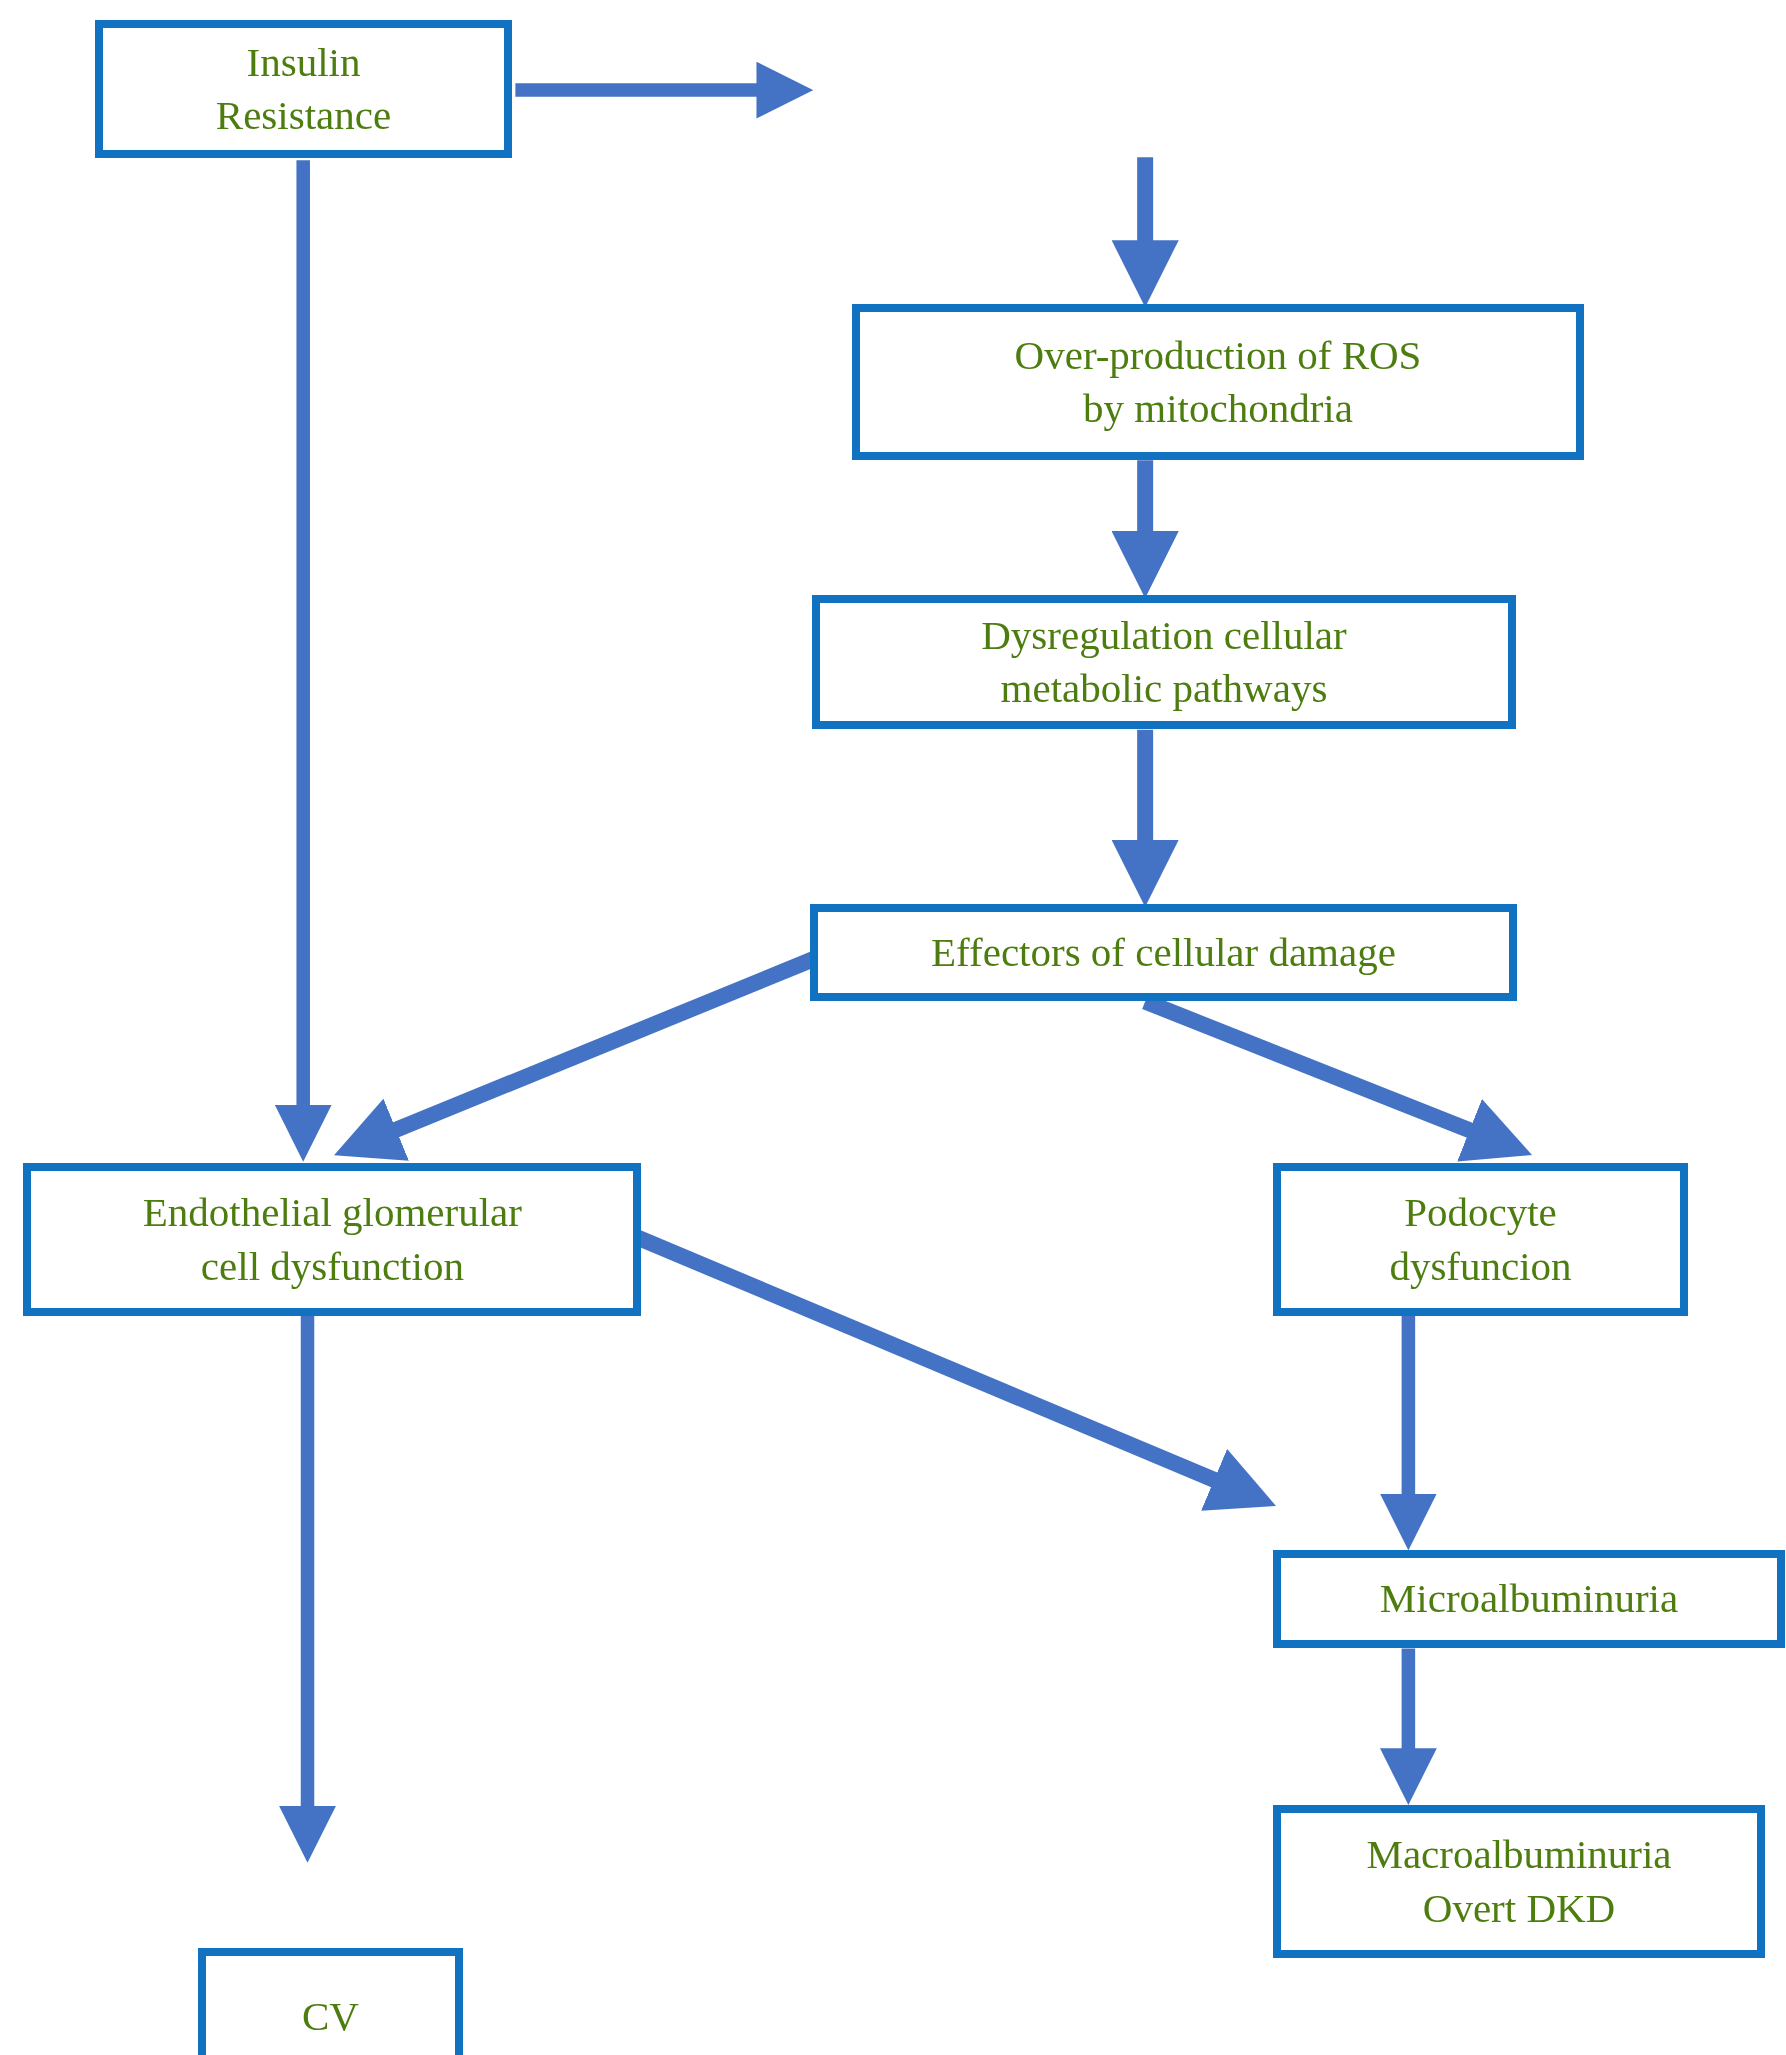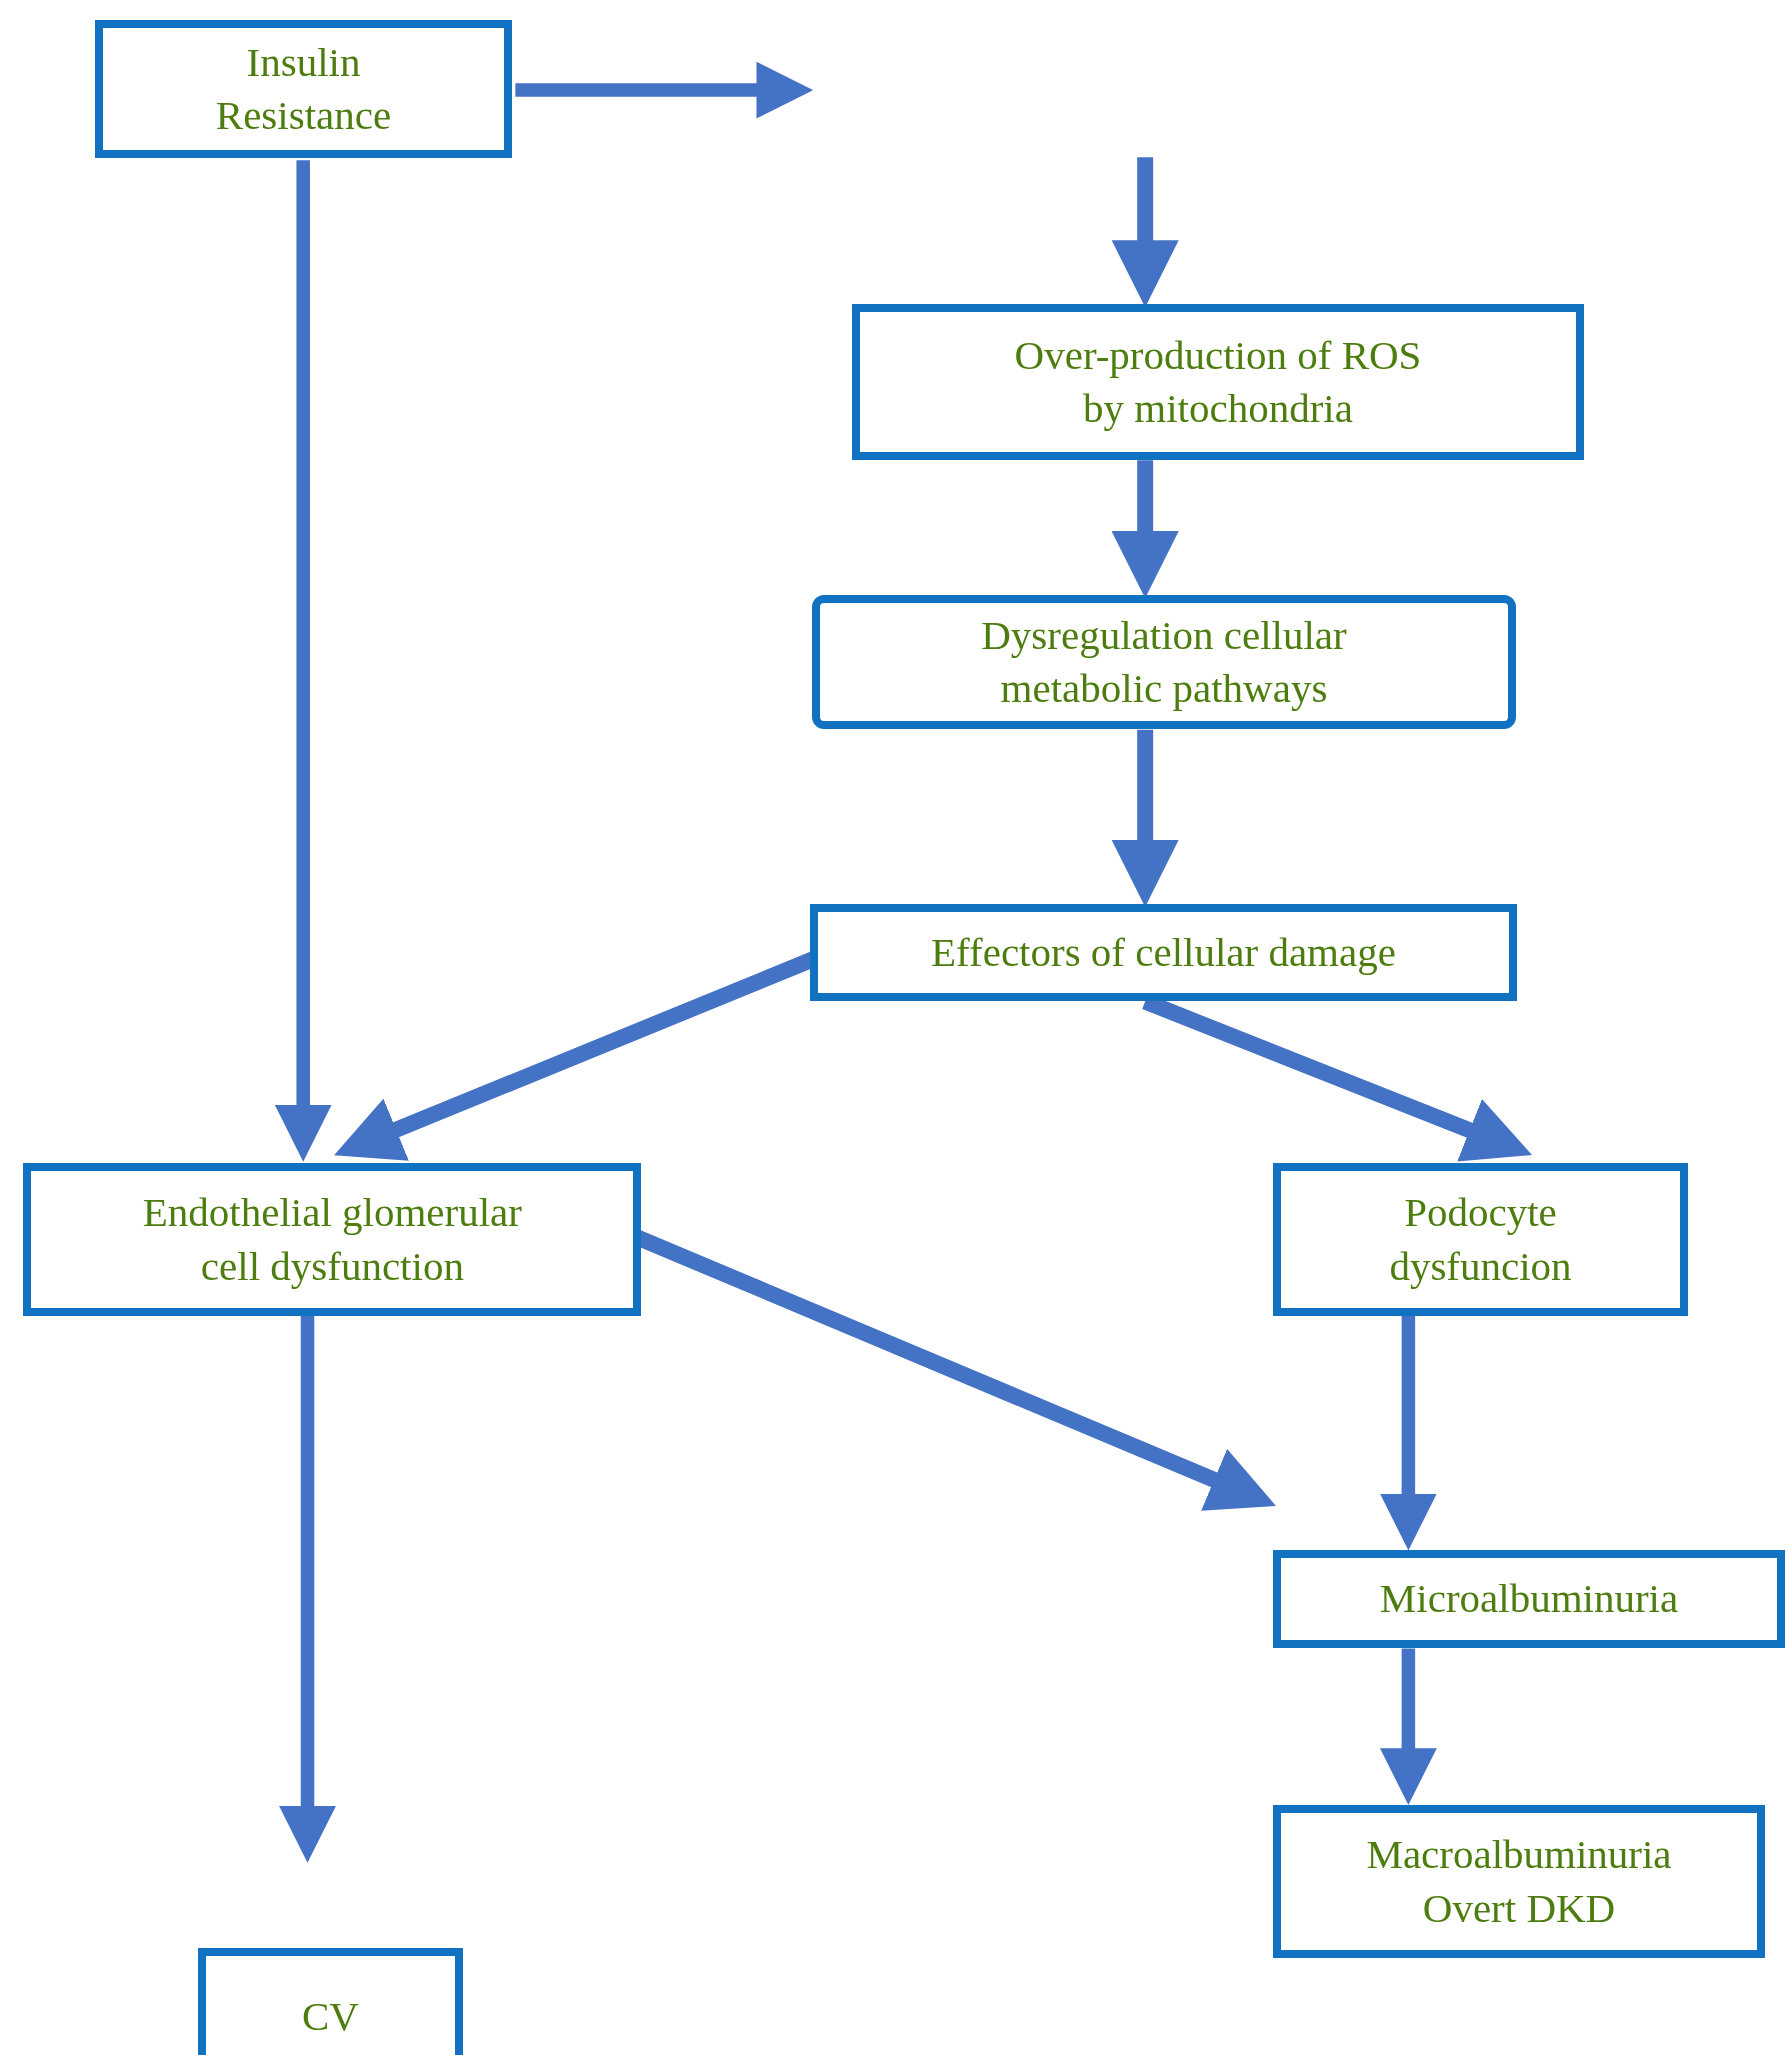--- a/index.html
+++ b/index.html
@@ -82,21 +82,21 @@
     <span class="node-label">Insulin
 Resistance</span>
   </div>
 
 
   <div class="node" style="left:812px; top:304px; width:732px; height:156px;margin-left:40px;">
     <span class="node-label">Over-production of ROS
 by mitochondria</span>
   </div>
 
-  <div class="node" style="left:812px; top:595px; width:704px; height:134px;border-radius:12px;">
+  <div class="node" style="left:812px; top:595px; width:704px; height:134px;">
     <span class="node-label">Dysregulation cellular
 metabolic pathways</span>
   </div>
 
   <div class="node" style="left:810px; top:904px; width:707px; height:97px;">
     <span class="node-label">Effectors of cellular damage</span>
   </div>
 
   <div class="node" style="left:23.4px; top:1163px; width:618px; height:153px;">
     <span class="node-label">Endothelial glomerular

